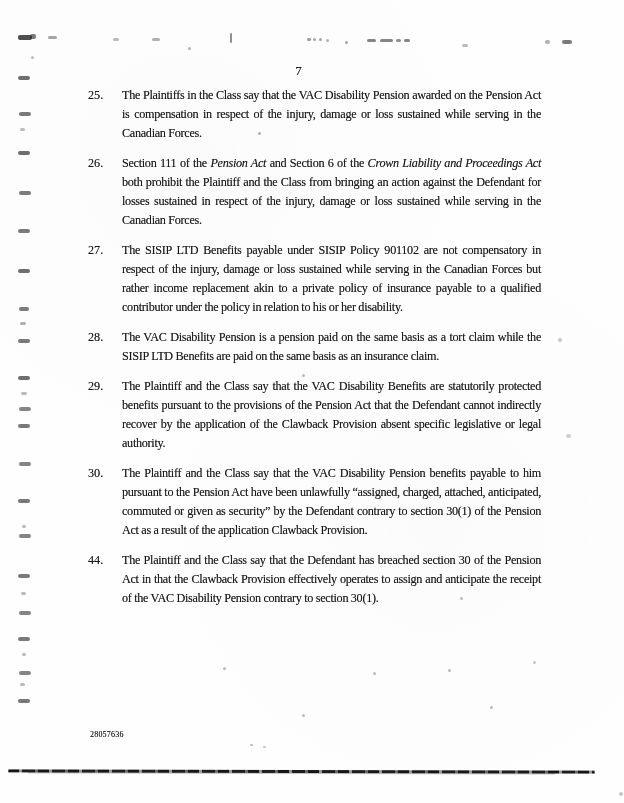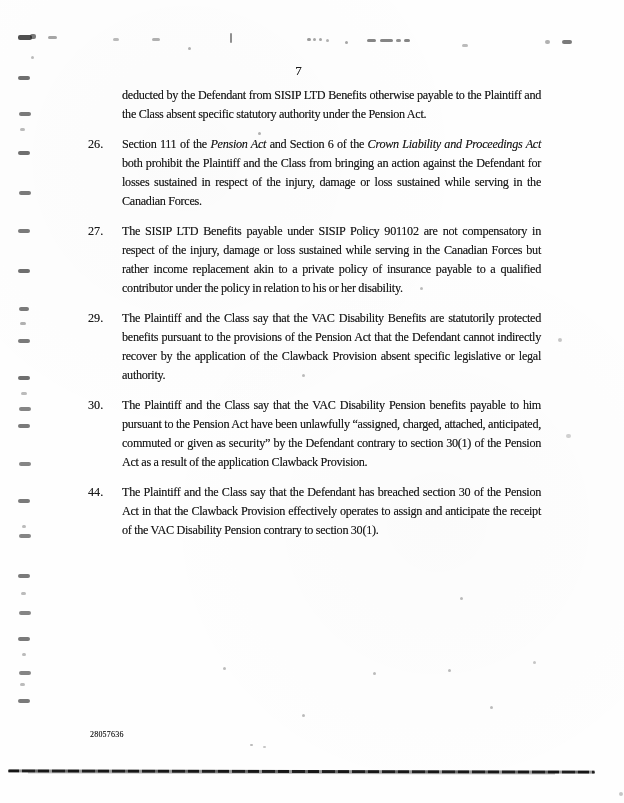--- a/index.html
+++ b/index.html
@@ -59,29 +59,34 @@
     border-radius: 2px; filter: blur(0.55px);
   }
 </style>
 </head>
 <body>
 
 <div class="page">
   <div class="page-number">7</div>
   <div class="content" id="content">
       <div class="para">
-        <span class="ptext"><span>deducted by the Defendant from SISIP LTD Benefits otherwise payable to the Plaintiff and the Class absent specific statutory authority under the Pension Act.</span></span>
+        <span class="num">25.</span>
+        <span class="ptext"><span>The Plaintiffs in the Class say that the VAC Disability Pension awarded on the Pension Act is compensation in respect of the injury, damage or loss sustained while serving in the Canadian Forces.</span></span>
       </div>
       <div class="para">
         <span class="num">26.</span>
         <span class="ptext"><span>Section 111 of the </span><em>Pension Act</em><span> and Section 6 of the </span><em>Crown Liability and Proceedings Act</em><span> both prohibit the Plaintiff and the Class from bringing an action against the Defendant for losses sustained in respect of the injury, damage or loss sustained while serving in the Canadian Forces.</span></span>
       </div>
       <div class="para">
         <span class="num">27.</span>
         <span class="ptext"><span>The SISIP LTD Benefits payable under SISIP Policy 901102 are not compensatory in respect of the injury, damage or loss sustained while serving in the Canadian Forces but rather income replacement akin to a private policy of insurance payable to a qualified contributor under the policy in relation to his or her disability.</span></span>
+      </div>
+      <div class="para">
+        <span class="num">28.</span>
+        <span class="ptext"><span>The VAC Disability Pension is a pension paid on the same basis as a tort claim while the SISIP LTD Benefits are paid on the same basis as an insurance claim.</span></span>
       </div>
       <div class="para">
         <span class="num">29.</span>
         <span class="ptext"><span>The Plaintiff and the Class say that the VAC Disability Benefits are statutorily protected benefits pursuant to the provisions of the Pension Act that the Defendant cannot indirectly recover by the application of the Clawback Provision absent specific legislative or legal authority.</span></span>
       </div>
       <div class="para">
         <span class="num">30.</span>
         <span class="ptext"><span>The Plaintiff and the Class say that the VAC Disability Pension benefits payable to him pursuant to the Pension Act have been unlawfully “assigned, charged, attached, anticipated, commuted or given as security” by the Defendant contrary to section 30(1) of the Pension Act as a result of the application Clawback Provision.</span></span>
       </div>
       <div class="para">

